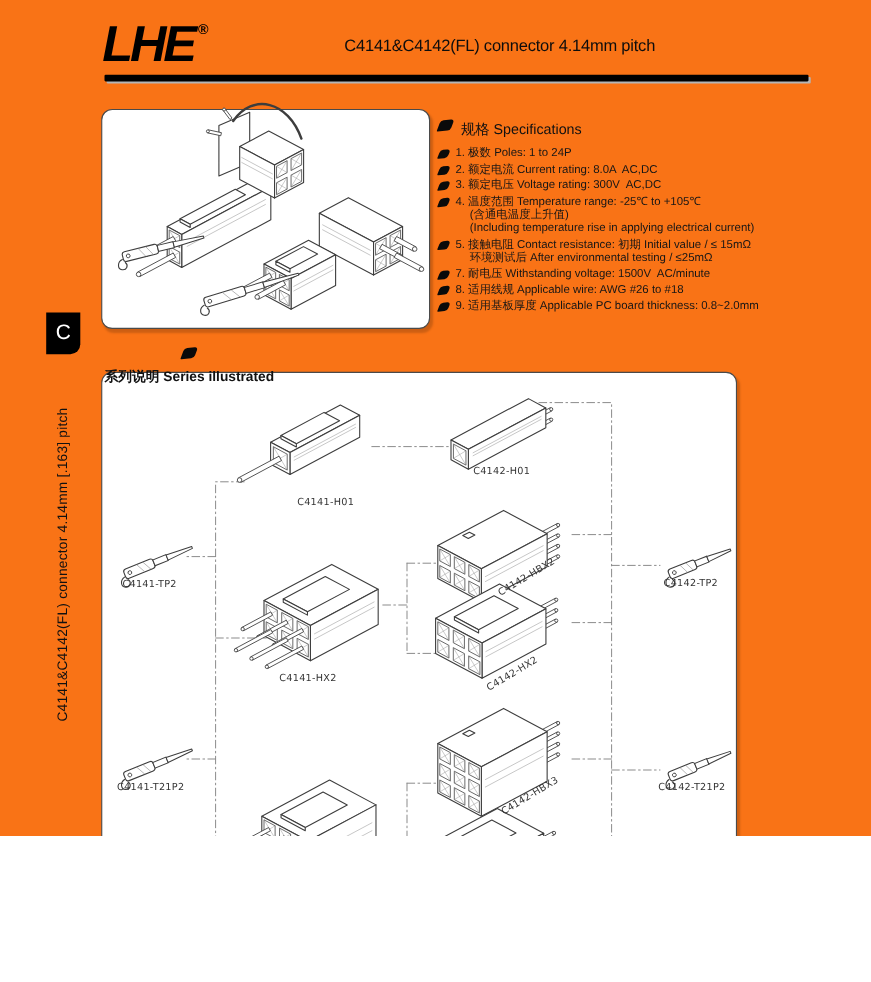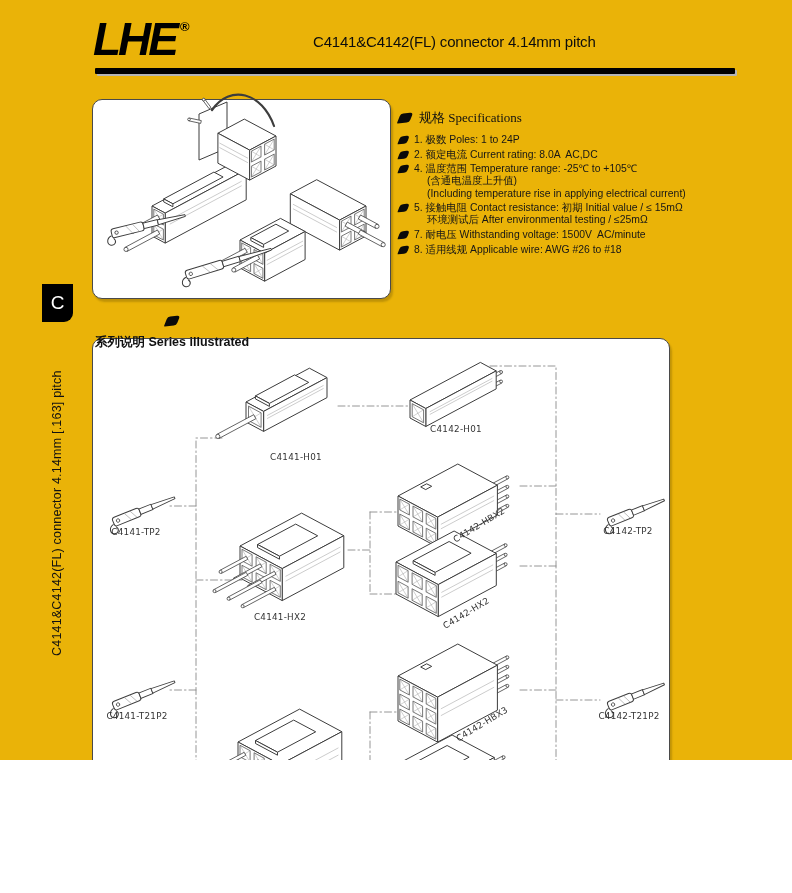--- a/index.html
+++ b/index.html
@@ -1,16 +1,16 @@
 <!DOCTYPE html>
 <html><head>
 <meta charset="utf-8">
 <style>
   html,body{margin:0;padding:0;background:#fff;}
-  .page{position:relative;width:792px;height:760px;background:#eab308;overflow:hidden;
+  .page{position:relative;width:792px;height:760px;background:#f97316;overflow:hidden;
         font-family:"Liberation Sans",sans-serif;color:#1a1a1a;}
 
   
   .logo{position:absolute;left:93px;top:12px;font-family:"Liberation Sans",sans-serif;
         font-weight:bold;font-style:italic;font-size:46px;letter-spacing:-3px;color:#000;}
   .logo .reg{font-size:13px;font-style:normal;letter-spacing:0;position:relative;top:-24px;left:4px;}
   .title{position:absolute;left:313px;top:33px;font-size:15px;color:#0d0d0d;letter-spacing:-0.2px;}
   .rule{position:absolute;left:95px;top:68px;width:640px;height:6px;background:#000;
         box-shadow:2px 2px 0 #b5b5b5;border-radius:1px;}
 
@@ -26,21 +26,21 @@
   .img-box{left:92px;top:99px;width:297px;height:198px;}
   .diagram-box{left:92px;top:338px;width:576px;height:527px;}
 
   
   .mk{display:inline-block;width:9px;height:8px;background:#0a0a0a;flex:none;
         border-radius:2.5px 3px 2.5px 1px;transform:skewX(-26deg) rotate(-6deg);}
   .mk-big{width:12px;height:10px;}
 
   
   .specs{position:absolute;left:399px;top:109px;width:392px;z-index:2;}
-  .spec-head{display:flex;align-items:center;gap:8px;font-size:13px;margin-bottom:7px;color:#111;font-family:Liberation Serif, serif;}
+  .spec-head{display:flex;gap:8px;font-size:13px;margin-bottom:7px;color:#111;}
   .s-item{display:flex;margin-bottom:2.4px;}
   .s-item .mk{margin-top:2px;margin-right:6px;}
   .s-lines{flex:1;}
   .s-line{font-size:10.4px;line-height:12.2px;white-space:pre-wrap;color:#161616;}
   .s-line + .s-line{margin-left:13px;}
 
   
   .series-head{position:absolute;left:95px;top:316px;display:flex;align-items:center;gap:8px;
         font-size:12.5px;font-weight:600;color:#111;z-index:2;flex-direction:column;}
 
@@ -78,20 +78,26 @@
       </div>
     <div class="s-item">
         <span class="mk"></span>
         <div class="s-lines">
           <div class="s-line">2. 额定电流 Current rating: 8.0A  AC,DC</div>
         </div>
       </div>
     <div class="s-item">
         <span class="mk"></span>
         <div class="s-lines">
+          <div class="s-line">3. 额定电压 Voltage rating: 300V  AC,DC</div>
+        </div>
+      </div>
+    <div class="s-item">
+        <span class="mk"></span>
+        <div class="s-lines">
           <div class="s-line">4. 温度范围 Temperature range: -25℃ to +105℃</div>
           <div class="s-line">(含通电温度上升值)</div>
           <div class="s-line">(Including temperature rise in applying electrical current)</div>
         </div>
       </div>
     <div class="s-item">
         <span class="mk"></span>
         <div class="s-lines">
           <div class="s-line">5. 接触电阻 Contact resistance: 初期 Initial value / ≤ 15mΩ</div>
           <div class="s-line">环境测试后 After environmental testing / ≤25mΩ</div>
@@ -100,20 +106,26 @@
     <div class="s-item">
         <span class="mk"></span>
         <div class="s-lines">
           <div class="s-line">7. 耐电压 Withstanding voltage: 1500V  AC/minute</div>
         </div>
       </div>
     <div class="s-item">
         <span class="mk"></span>
         <div class="s-lines">
           <div class="s-line">8. 适用线规 Applicable wire: AWG #26 to #18</div>
+        </div>
+      </div>
+    <div class="s-item">
+        <span class="mk"></span>
+        <div class="s-lines">
+          <div class="s-line">9. 适用基板厚度 Applicable PC board thickness: 0.8~2.0mm</div>
         </div>
       </div>
   </div>
 
   <div class="series-head">
       <span class="mk mk-big"></span>
       <span>系列说明 Series illustrated</span>
     </div>
 
   <svg id="art" width="792" height="893" viewBox="0 0 792 893">

